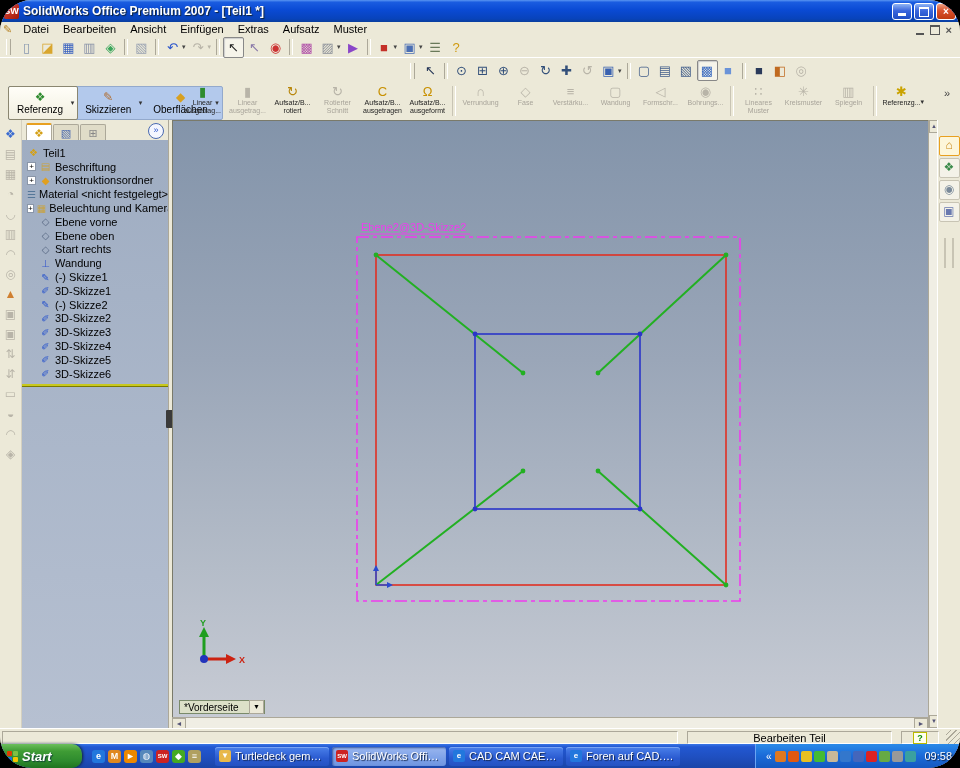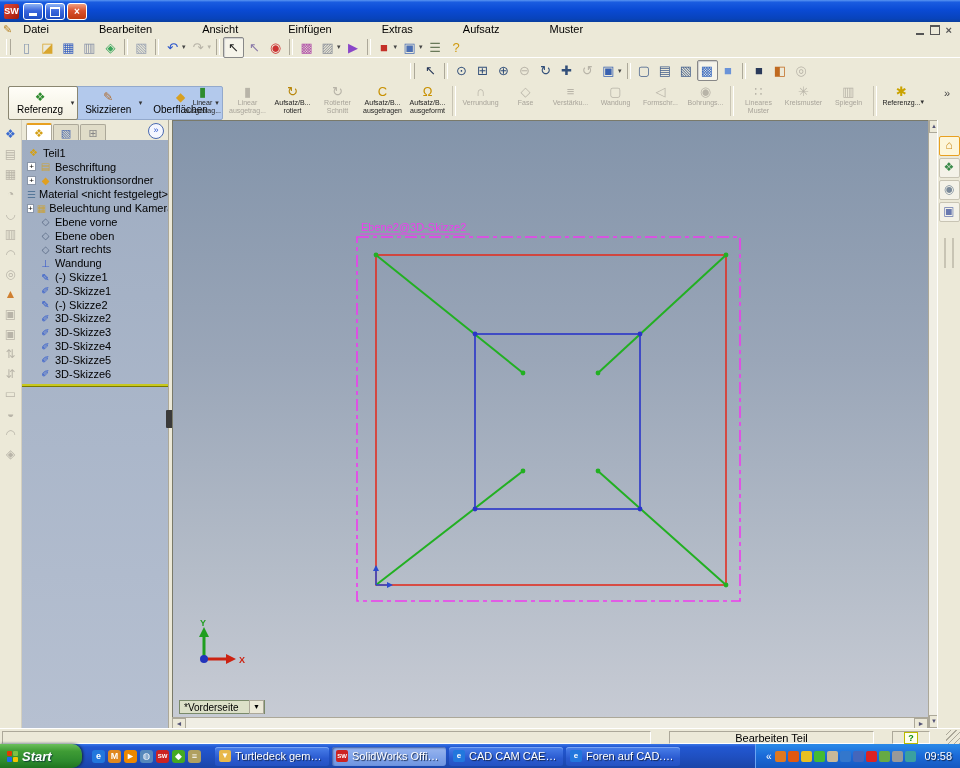--- a/index.html
+++ b/index.html
@@ -1,37 +1,37 @@
 <!DOCTYPE html>
 <html><head>
 <meta charset="utf-8">
 <style>
   html,body{margin:0;padding:0;background:#000;}
   .screen{position:relative;width:960px;height:768px;overflow:hidden;
     font-family:"Liberation Sans","DejaVu Sans",sans-serif;font-size:11px;color:#000;
-    background:#ece9d8;user-select:none;}
+    background:#ece9d8;user-select:none;border-radius:32px;}
   
   .titlebar{position:absolute;left:0;top:0;width:960px;height:22px;
     background:linear-gradient(180deg,#5a96f2 0%,#1a5ce0 10%,#0a4ad4 45%,#0843bb 85%,#0a3f9e 100%);
     display:flex;align-items:center;padding:0 4px;box-sizing:border-box;}
   .tb-icon{width:15px;height:15px;background:linear-gradient(135deg,#e04a3a,#a01808);border-radius:2px;
     color:#fff;font-size:9px;font-weight:bold;text-align:center;line-height:15px;margin-right:4px;}
   .tb-title{color:#fff;font-weight:bold;font-size:12px;text-shadow:1px 1px 1px #123;flex:1;white-space:nowrap;}
   .wbtns{display:flex;gap:2px;}
   .wbtn{width:20px;height:17px;border-radius:3px;border:1px solid #fff;box-sizing:border-box;
     background:linear-gradient(#8fb4f4,#3a66dd 45%,#1f4ec4);color:#fff;font-size:10px;line-height:15px;
     text-align:center;font-weight:bold;}
   .wbtn.close{background:linear-gradient(#f0a080,#d9512c 45%,#c03a10);}
   .wbtn .mingl{display:block;width:8px;height:3px;background:#fff;margin:9px auto 0;}
   .wbtn .restgl{display:block;width:8px;height:7px;border:1px solid #fff;border-top:2px solid #fff;margin:3px auto 0;}
   
   .menubar{position:absolute;left:0;top:22px;width:960px;height:15px;background:#ece9d8;
     display:flex;align-items:center;border-bottom:1px solid #d8d4c4;}
   .menu-grip{color:#b8862a;font-size:11px;margin:0 4px 0 3px;}
-  .mitems{display:flex;height:100%;align-items:center;gap:36px;}
+  .mitems{display:flex;height:100%;align-items:center;}
   .mitem{padding:0 7px;line-height:15px;}
   .childctl{margin-left:auto;display:flex;gap:6px;padding-right:8px;color:#555;align-items:center;}
   .cc-min{width:8px;height:8px;border-bottom:2px solid #555;}
   .cc-rest{width:8px;height:7px;border:1px solid #555;border-top:2px solid #555;}
   .cc-close{font-size:11px;font-weight:bold;line-height:10px;}
   
   .toolbar-std{position:absolute;left:0;top:37px;width:960px;height:21px;background:#ece9d8;
     display:flex;align-items:center;padding-left:6px;box-sizing:border-box;border-bottom:1px solid #fff;}
   .tgrip{width:3px;height:16px;border-left:1px solid #fff;border-right:1px solid #aca899;margin-right:5px;}
   .tbtn{display:flex;align-items:center;height:19px;padding:0 1px;border:1px solid transparent;border-radius:2px;}
@@ -109,21 +109,21 @@
   
   .taskpane{position:absolute;left:937px;top:0;width:23px;height:608px;background:#ece9d8;
     border-left:1px solid #fff;display:flex;flex-direction:column;align-items:center;padding-top:16px;box-sizing:border-box;}
   .tpi{width:19px;height:18px;border:1px solid #c8c4b4;border-radius:2px;margin-bottom:2px;
     font-size:12px;text-align:center;line-height:17px;background:#f4f2e8;}
   .tpi.hl{border-color:#e8a020;background:#fdf6da;}
   .tp-handle{margin-top:14px;width:6px;height:30px;border-left:2px solid #c8c4b4;border-right:2px solid #c8c4b4;}
   
   .statusbar{position:absolute;left:0;top:728px;width:960px;height:16px;background:#ece9d8;
     border-top:1px solid #fff;display:flex;align-items:center;font-size:11px;}
-  .sb-cell{height:13px;margin:1px 16px 0 2px;border:1px solid;border-color:#aca899 #fff #fff #aca899;
+  .sb-cell{height:13px;margin:1px 7px 0 2px;border:1px solid;border-color:#aca899 #fff #fff #aca899;
     display:flex;align-items:center;justify-content:center;box-sizing:border-box;}
   .sb-main{flex:1;}
   .sb-mode{width:205px;}
   .sb-help{width:38px;}
   .sb-help span{color:#0a8a0a;font-weight:bold;background:#ffe;border:1px solid #bb0;padding:0 3px;font-size:9px;line-height:10px;}
   .sb-corner{width:14px;height:14px;background:
     repeating-linear-gradient(135deg,#ece9d8 0 3px,#aca899 3px 4px);}
   
   .taskbar{position:absolute;left:0;top:744px;width:960px;height:24px;
     background:linear-gradient(180deg,#3a77e8 0%,#2258d2 12%,#1f4fc0 55%,#1a45a8 100%);
@@ -151,20 +151,21 @@
   .clock{font-size:11px;margin-left:6px;text-shadow:1px 1px 1px #124;}
   text{font-family:"Liberation Sans","DejaVu Sans",sans-serif;}
 </style>
 </head>
 <body>
 
 <div class="screen">
 
   <div class="titlebar">
     <span class="tb-icon">SW</span>
+    <span class="tb-title">SolidWorks Office Premium 2007 - [Teil1 *]</span>
     <span class="wbtns">
       <span class="wbtn">
           <span class="mingl"></span>
         </span>
       <span class="wbtn">
           <span class="restgl"></span>
         </span>
       <span class="wbtn close">×</span>
     </span>
   </div>

